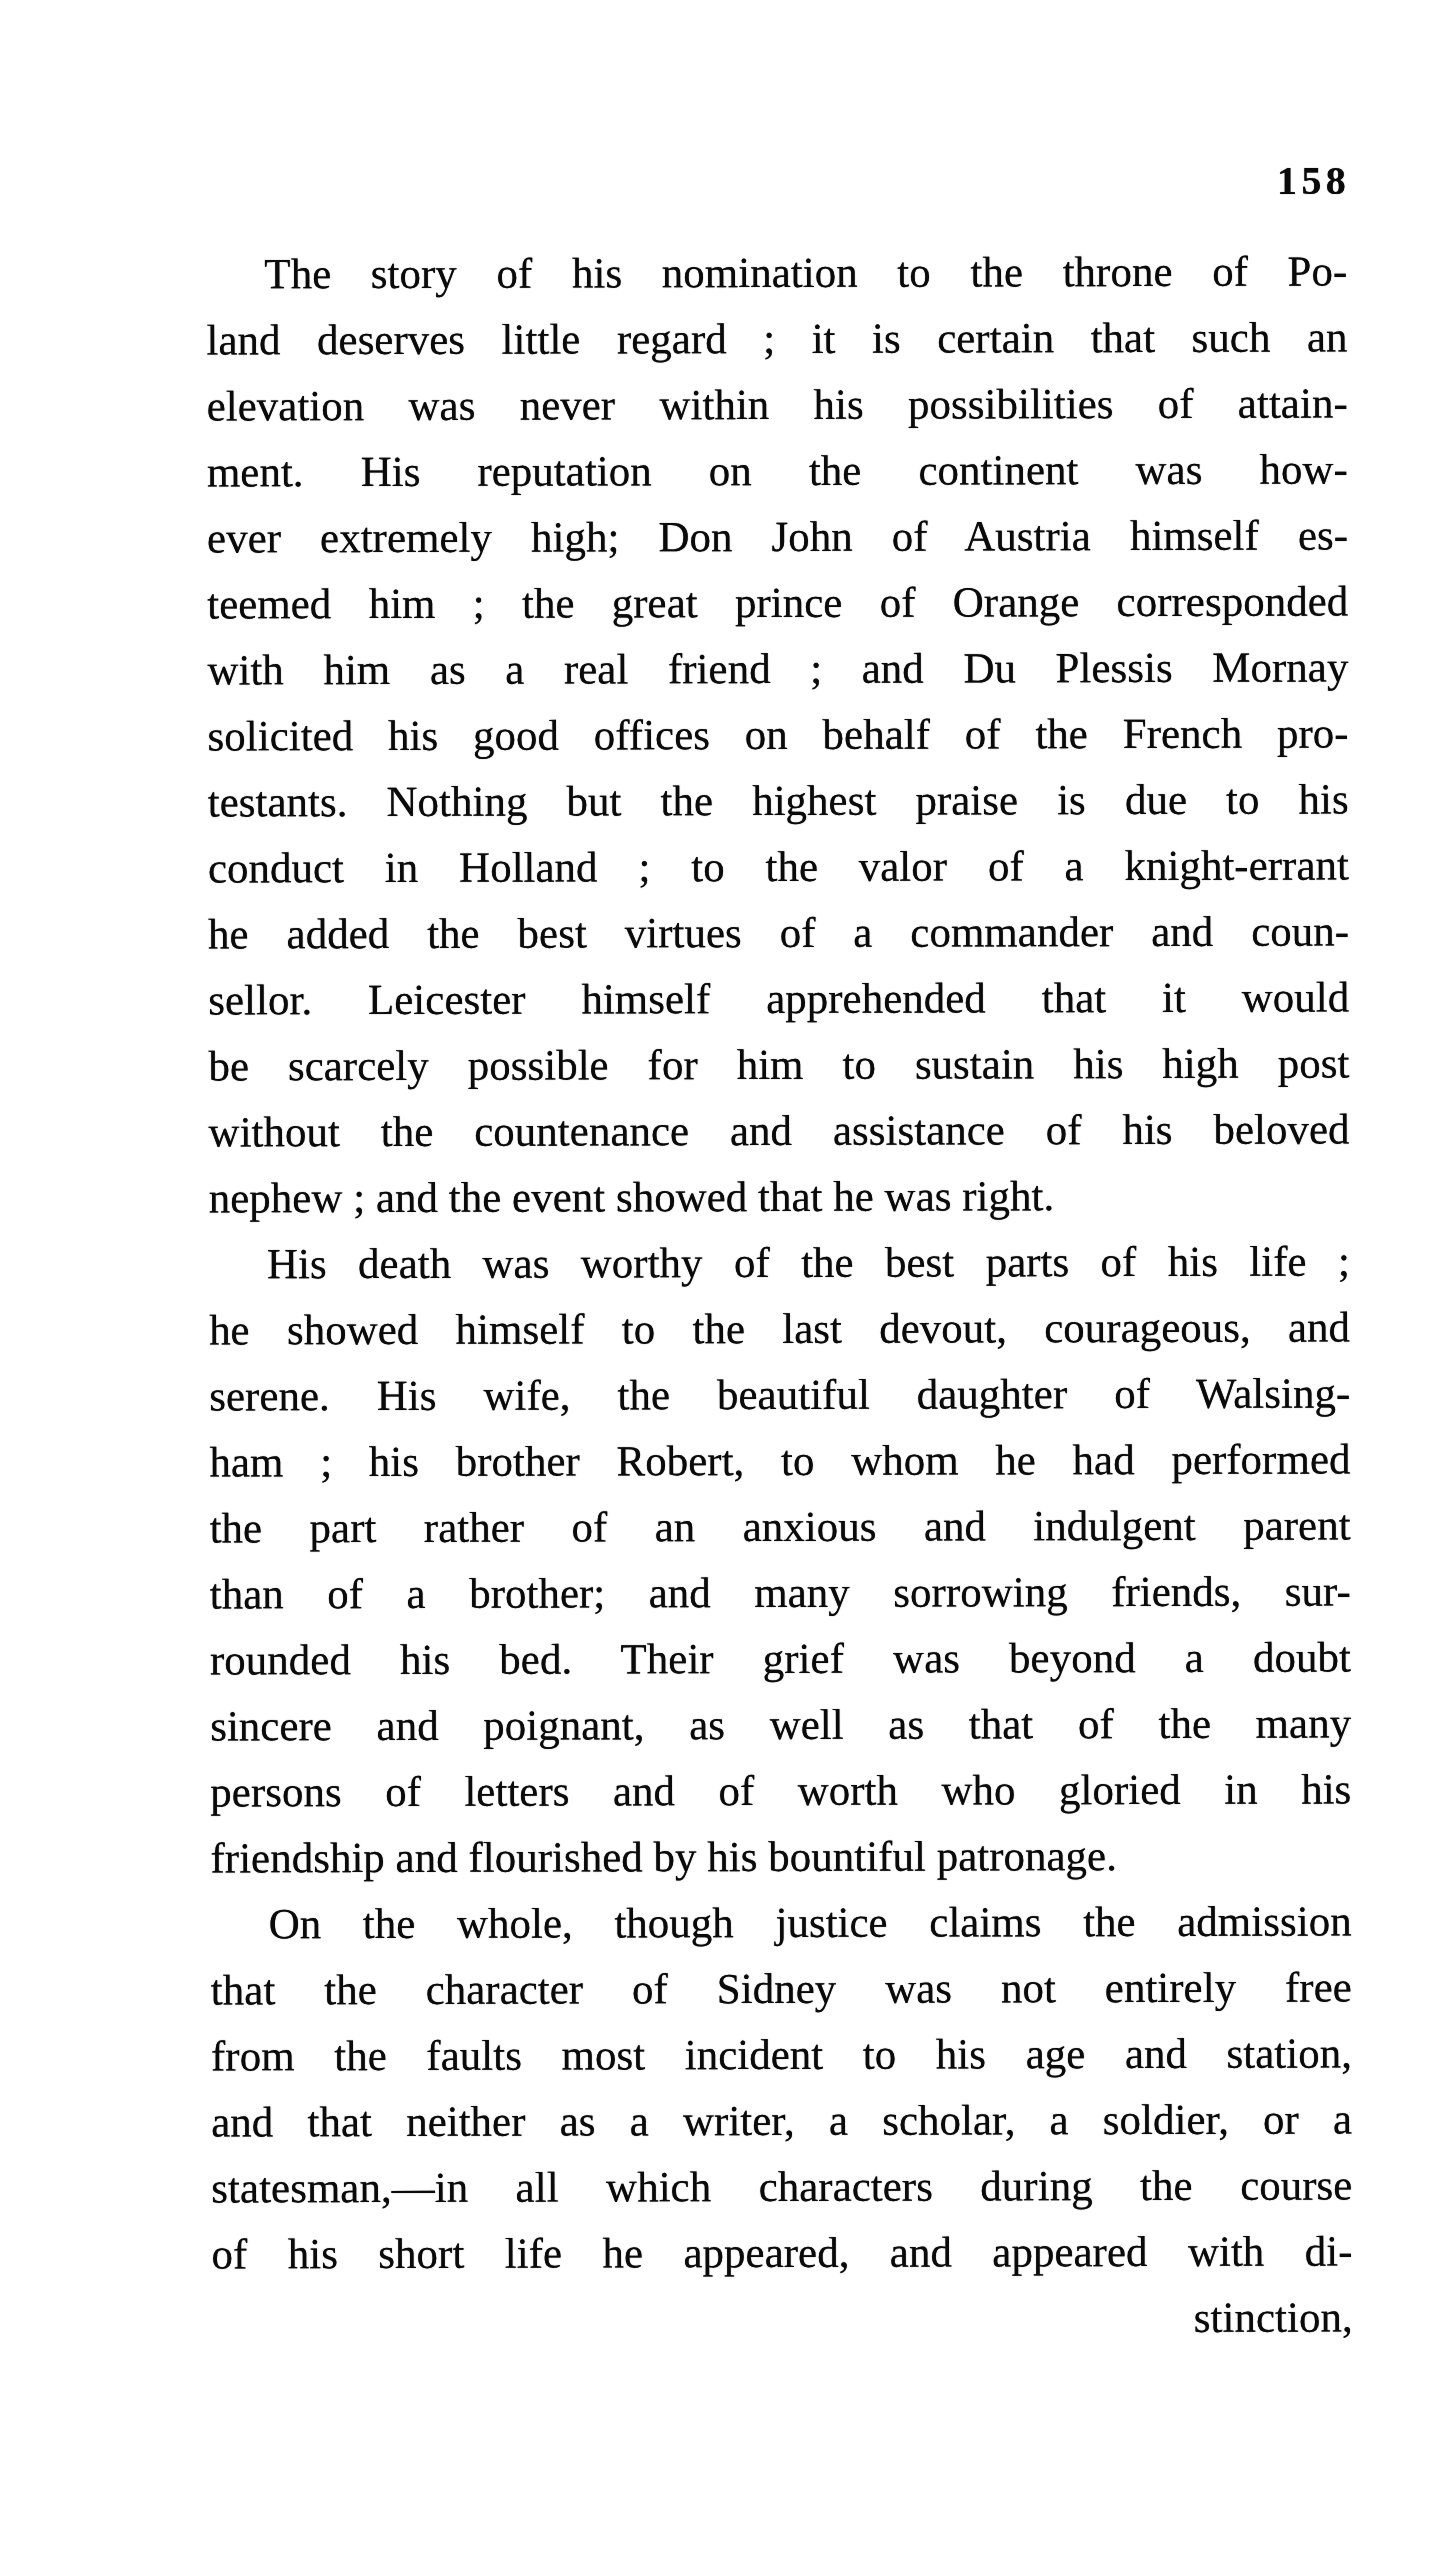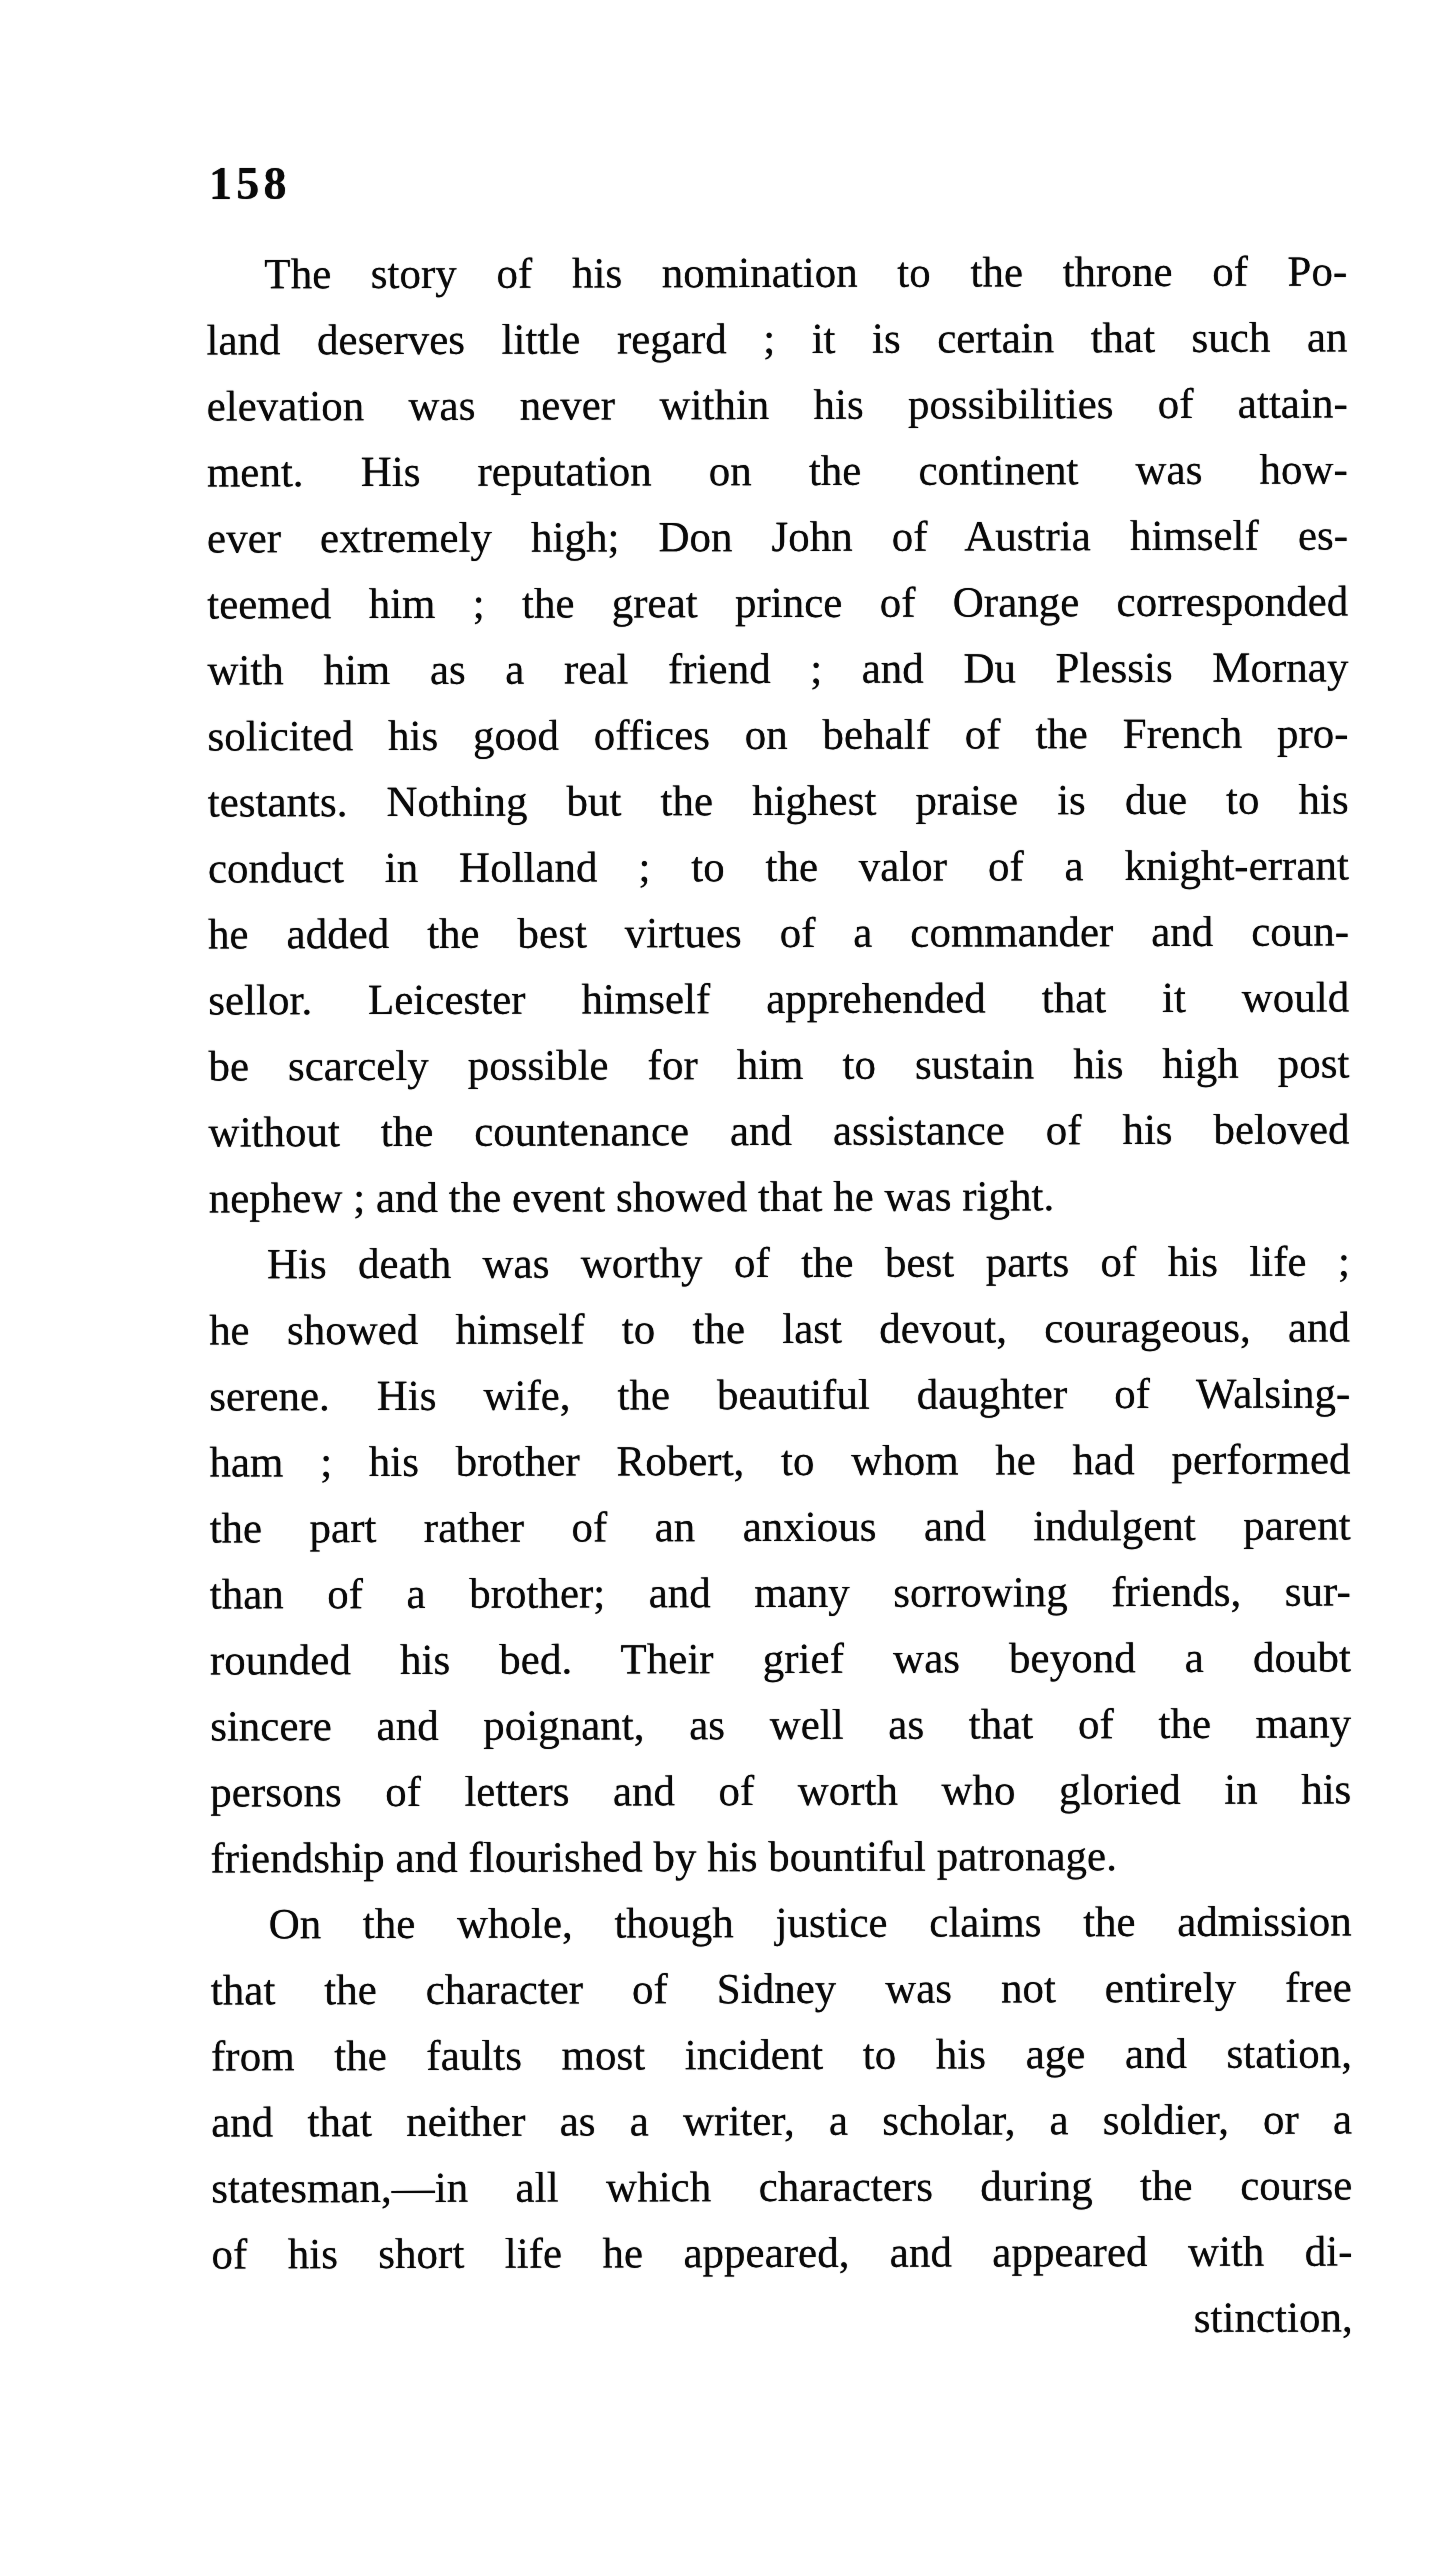--- a/index.html
+++ b/index.html
@@ -14,22 +14,22 @@
     background: #ffffff;
     overflow: hidden;
     font-family: "Liberation Serif", serif;
     color: #0a0a0a;
   }
   .page-number {
     position: absolute;
     top: 157px;
     left: 209px;
     width: 1141px;
-    text-align: left;
-    font-size: 46px;
+    text-align: right;
+    font-size: 40px;
     letter-spacing: 4.3px;
     font-weight: bold;
     text-shadow: 0 0 0.9px rgba(0,0,0,0.85);
   }
   .text-block {
     position: absolute;
     left: 209px;
     top: 240px;
     width: 1141px;
     transform: rotate(-0.15deg);

